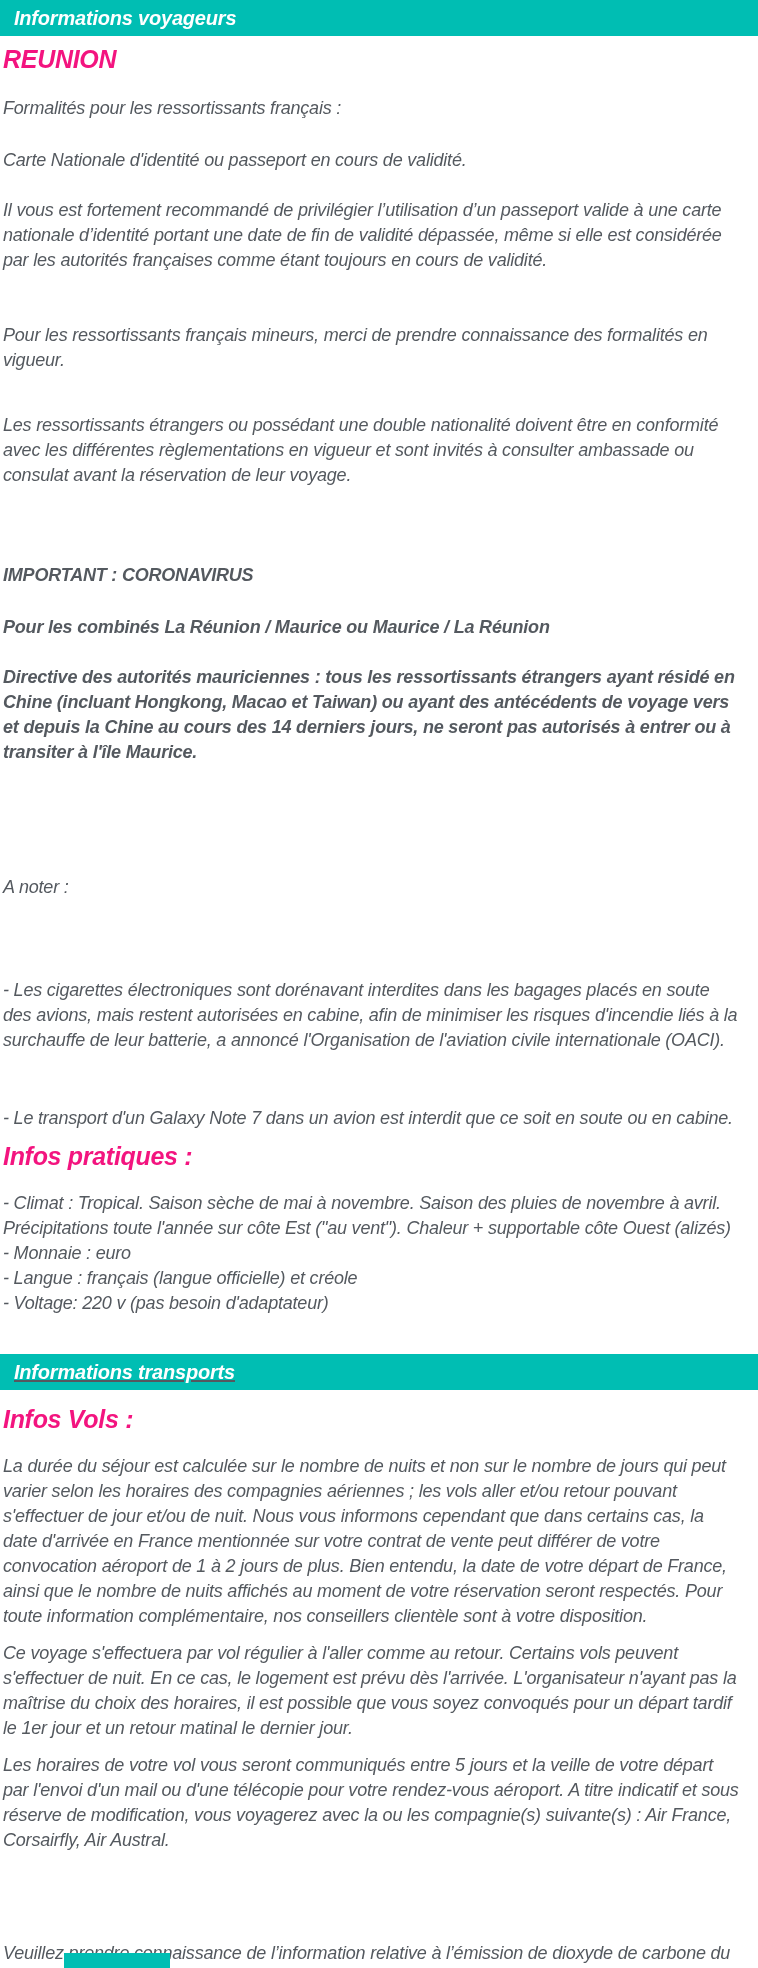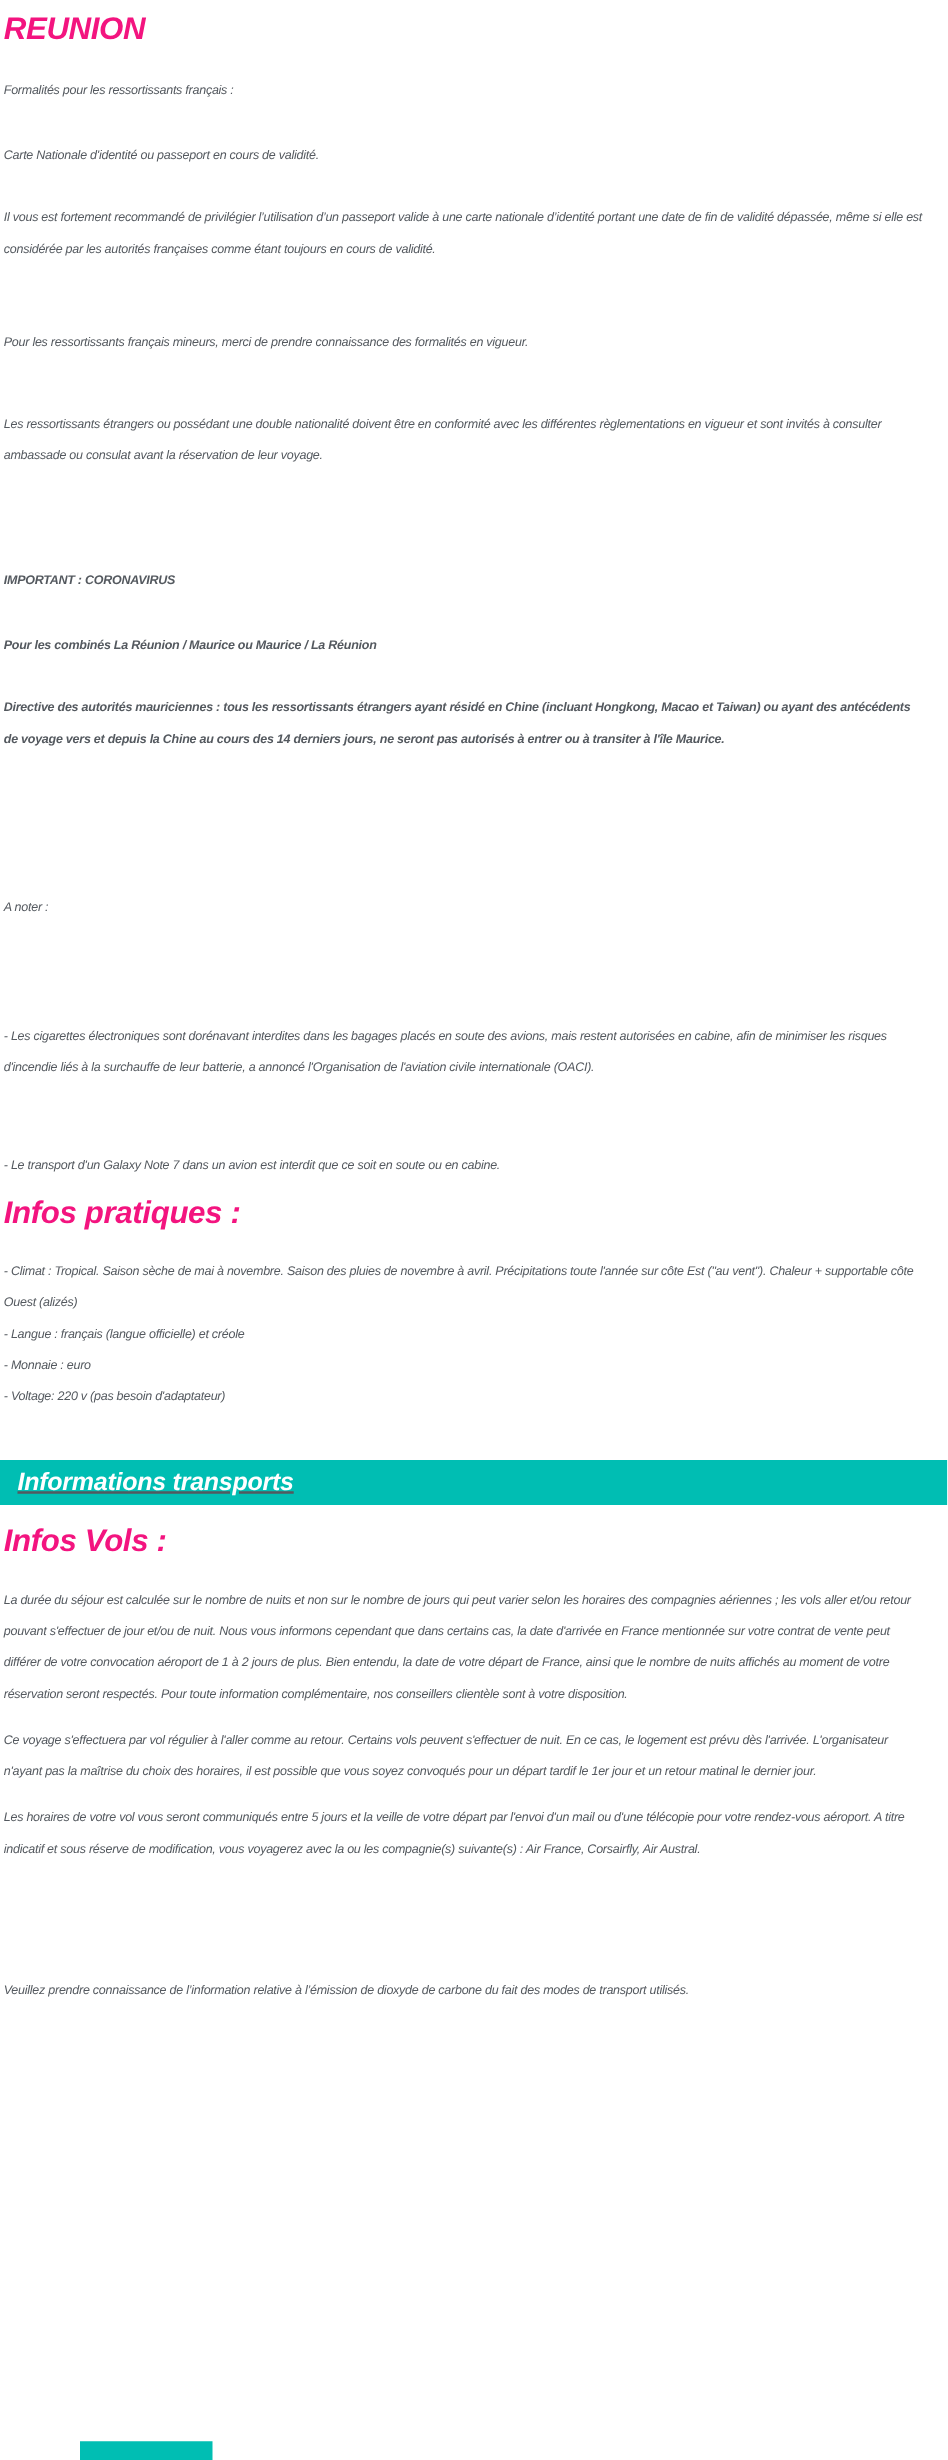--- a/index.html
+++ b/index.html
@@ -42,21 +42,21 @@
     margin: 0;
     color: var(--pink, #F3147F);
     font-size: 25px;
     font-weight: 700;
     font-style: italic;
     letter-spacing: -0.3px;
     line-height: 30px;
   }
   p {
     margin: 0;
-    font-size: 10px;
+    font-size: 18px;
     line-height: 25px;
     letter-spacing: -0.2px;
   }
   .bold { font-weight: 700; }
   .list-item { margin: 0; }
   
   .mt8   { margin-top: 8px; }
   .mt10  { margin-top: 10px; }
   .mt12  { margin-top: 12px; }
   .mt14  { margin-top: 14px; }
@@ -79,41 +79,44 @@
     width: 106px;
     height: 15px;
     background: var(--teal, #00BEB3);
   }
 </style>
 </head>
 <body>
 
 <div class="page">
 
+  <header class="section-bar">
+    <h1 class="bar-title">Informations voyageurs</h1>
+  </header>
 
   <div class="content">
     <h2 class="pink-heading mt8">REUNION</h2>
 
     <p class="mt22">Formalités pour les ressortissants français :</p>
     <p class="mt27">Carte Nationale d'identité ou passeport en cours de validité.</p>
     <p class="mt25">Il vous est fortement recommandé de privilégier l’utilisation d’un passeport valide à une carte nationale d’identité portant une date de fin de validité dépassée, même si elle est considérée par les autorités françaises comme étant toujours en cours de validité.</p>
     <p class="mt50">Pour les ressortissants français mineurs, merci de prendre connaissance des formalités en vigueur.</p>
     <p class="mt40">Les ressortissants étrangers ou possédant une double nationalité doivent être en conformité avec les différentes règlementations en vigueur et sont invités à consulter ambassade ou consulat avant la réservation de leur voyage.</p>
     <p class="mt75 bold">IMPORTANT : CORONAVIRUS</p>
     <p class="mt27 bold">Pour les combinés La Réunion / Maurice ou Maurice / La Réunion</p>
     <p class="mt25 bold">Directive des autorités mauriciennes : tous les ressortissants étrangers ayant résidé en Chine (incluant Hongkong, Macao et Taiwan)  ou ayant des antécédents de voyage vers et depuis la Chine au cours des 14 derniers jours, ne seront pas autorisés à entrer ou à transiter à l'île Maurice.</p>
     <p class="mt110">A noter :</p>
     <p class="mt78">- Les cigarettes électroniques sont dorénavant interdites dans les bagages placés en soute des avions, mais restent autorisées en cabine, afin de minimiser les risques d'incendie liés à la surchauffe de leur batterie, a annoncé l'Organisation de l'aviation civile internationale (OACI).</p>
     <p class="mt53">- Le transport d'un Galaxy Note 7 dans un avion est interdit que ce soit en soute ou en cabine.</p>
 
     <h2 class="pink-heading mt10">Infos pratiques :</h2>
     <div class="mt20">
       <p class="list-item">- Climat : Tropical. Saison sèche de mai à novembre. Saison des pluies de novembre à avril. Précipitations toute l'année sur côte Est ("au vent"). Chaleur + supportable côte Ouest (alizés)</p>
+      <p class="list-item">- Monnaie : euro</p>
       <p class="list-item">- Langue : français (langue officielle) et créole</p>
-      <p class="list-item">- Monnaie : euro</p>
       <p class="list-item">- Voltage: 220 v (pas besoin d'adaptateur)</p>
     </div>
   </div>
 
   <header class="section-bar mt38">
     <h1 class="bar-title">Informations transports</h1>
   </header>
 
   <div class="content">
     <h2 class="pink-heading mt14">Infos Vols :</h2>

